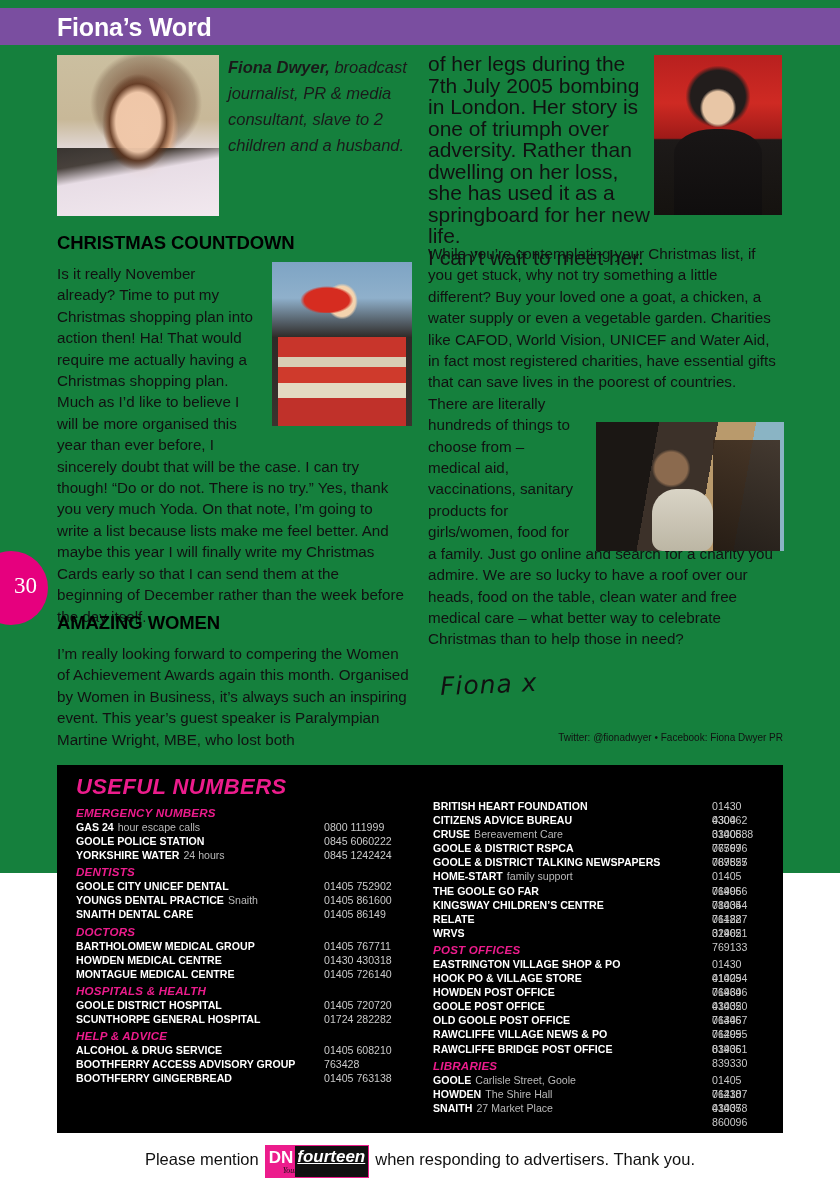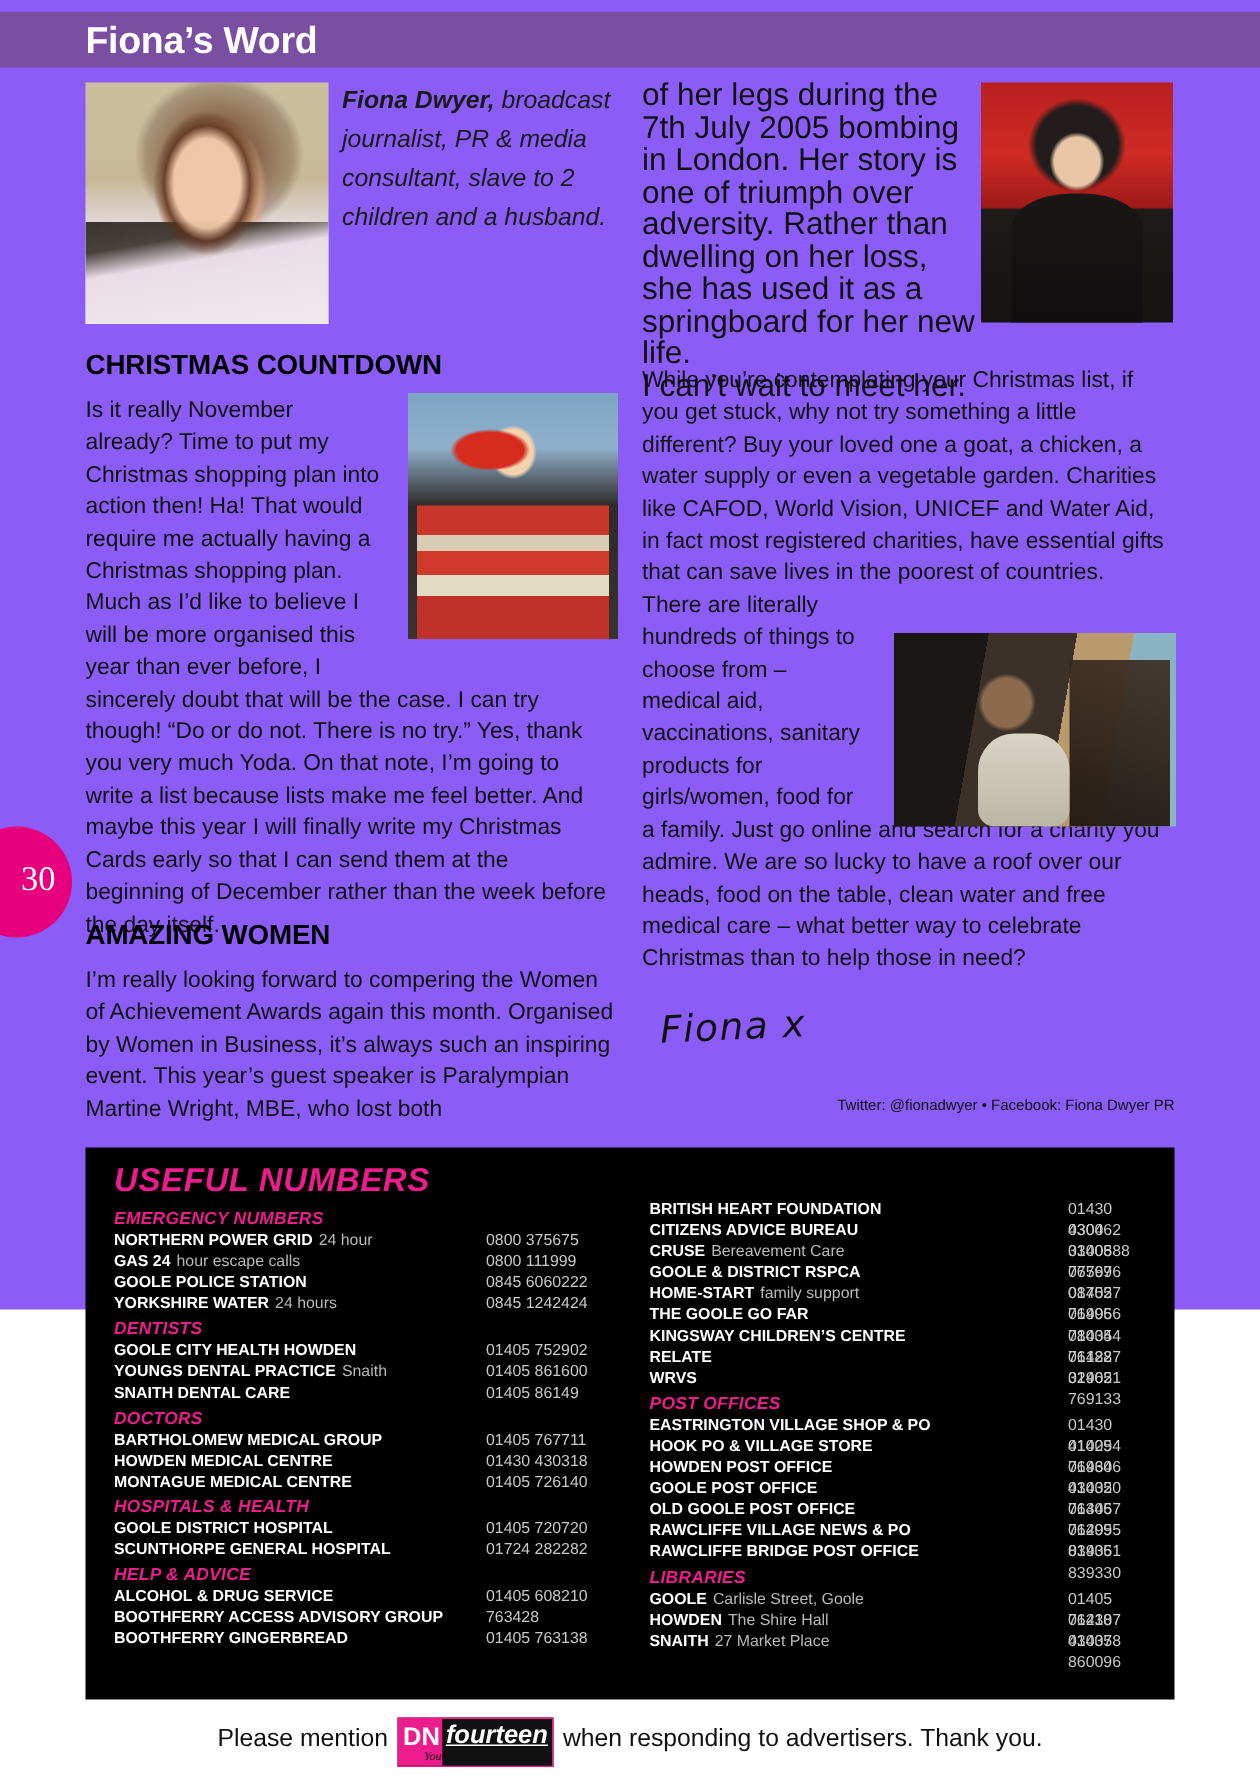--- a/index.html
+++ b/index.html
@@ -2,21 +2,21 @@
 <html><head>
 <meta charset="utf-8">
 <style>
   * { box-sizing: border-box; margin: 0; padding: 0; }
   html, body {
     width: 840px; height: 1191px;
     background: #ffffff;
     font-family: "Liberation Sans", sans-serif;
     overflow: hidden;
   }
-  .page { position: relative; width: 840px; height: 873px; background:#8b5cf6; }
+  .page { position: relative; width: 840px; height: 873px; background:#15803d; }
 
   
   .header-band {
     position: absolute; left: 0; top: 8px; width: 840px; height: 37px;
     background: #7a4ea0;
   }
   .header-title {
     position: absolute; left: 57px; top: 13px;
     color: #ffffff; font-size: 25px; font-weight: bold;
     letter-spacing: -0.2px;
@@ -247,27 +247,20 @@
 
   <div class="signature">Fiona x</div>
   <div class="social">Twitter: @fionadwyer • Facebook: Fiona Dwyer PR</div>
 
   <div class="numbers-box">
     <div class="numbers-title">USEFUL NUMBERS</div>
     <div class="num-col left" id="numbers-left-col">
         <div class="cat">EMERGENCY NUMBERS</div>
         <div class="rowwrap">
           <div class="num-row">
-            <span class="nm">NORTHERN POWER GRID</span>
-            <span class="sub">24 hour</span>
-            <span class="tel">0800 375675</span>
-          </div>
-        </div>
-        <div class="rowwrap">
-          <div class="num-row">
             <span class="nm">GAS 24</span>
             <span class="sub">hour escape calls</span>
             <span class="tel">0800 111999</span>
           </div>
         </div>
         <div class="rowwrap">
           <div class="num-row">
             <span class="nm">GOOLE POLICE STATION</span>
             <span class="tel">0845 6060222</span>
           </div>
@@ -275,21 +268,21 @@
         <div class="rowwrap">
           <div class="num-row">
             <span class="nm">YORKSHIRE WATER</span>
             <span class="sub">24 hours</span>
             <span class="tel">0845 1242424</span>
           </div>
         </div>
         <div class="cat">DENTISTS</div>
         <div class="rowwrap">
           <div class="num-row">
-            <span class="nm">GOOLE CITY HEALTH HOWDEN</span>
+            <span class="nm">GOOLE CITY UNICEF DENTAL</span>
             <span class="tel">01405 752902</span>
           </div>
         </div>
         <div class="rowwrap">
           <div class="num-row">
             <span class="nm">YOUNGS DENTAL PRACTICE</span>
             <span class="sub">Snaith</span>
             <span class="tel">01405 861600</span>
           </div>
         </div>
@@ -368,20 +361,26 @@
           <div class="num-row">
             <span class="nm">CRUSE</span>
             <span class="sub">Bereavement Care</span>
             <span class="tel">01405 767676</span>
           </div>
         </div>
         <div class="rowwrap">
           <div class="num-row">
             <span class="nm">GOOLE &amp; DISTRICT RSPCA</span>
             <span class="tel">07599 087527</span>
+          </div>
+        </div>
+        <div class="rowwrap">
+          <div class="num-row">
+            <span class="nm">GOOLE &amp; DISTRICT TALKING NEWSPAPERS</span>
+            <span class="tel">769855</span>
           </div>
         </div>
         <div class="rowwrap">
           <div class="num-row">
             <span class="nm">HOME-START</span>
             <span class="sub">family support</span>
             <span class="tel">01405 769966</span>
           </div>
         </div>
         <div class="rowwrap">

